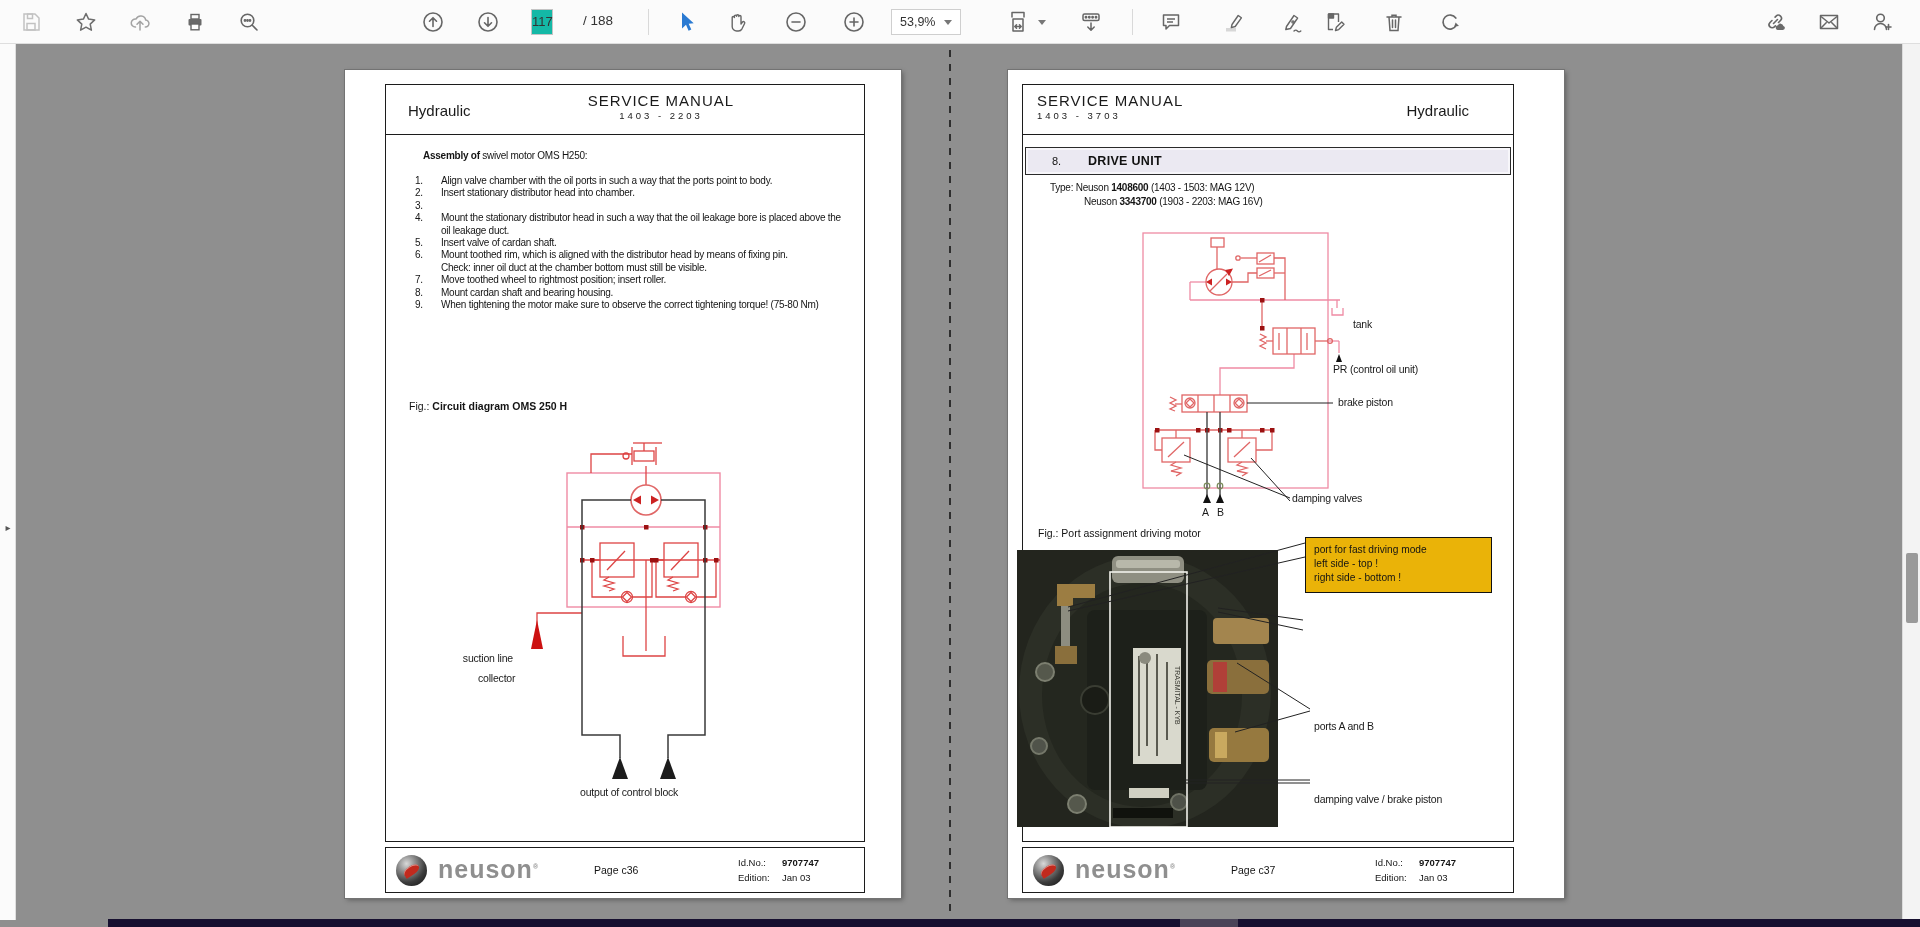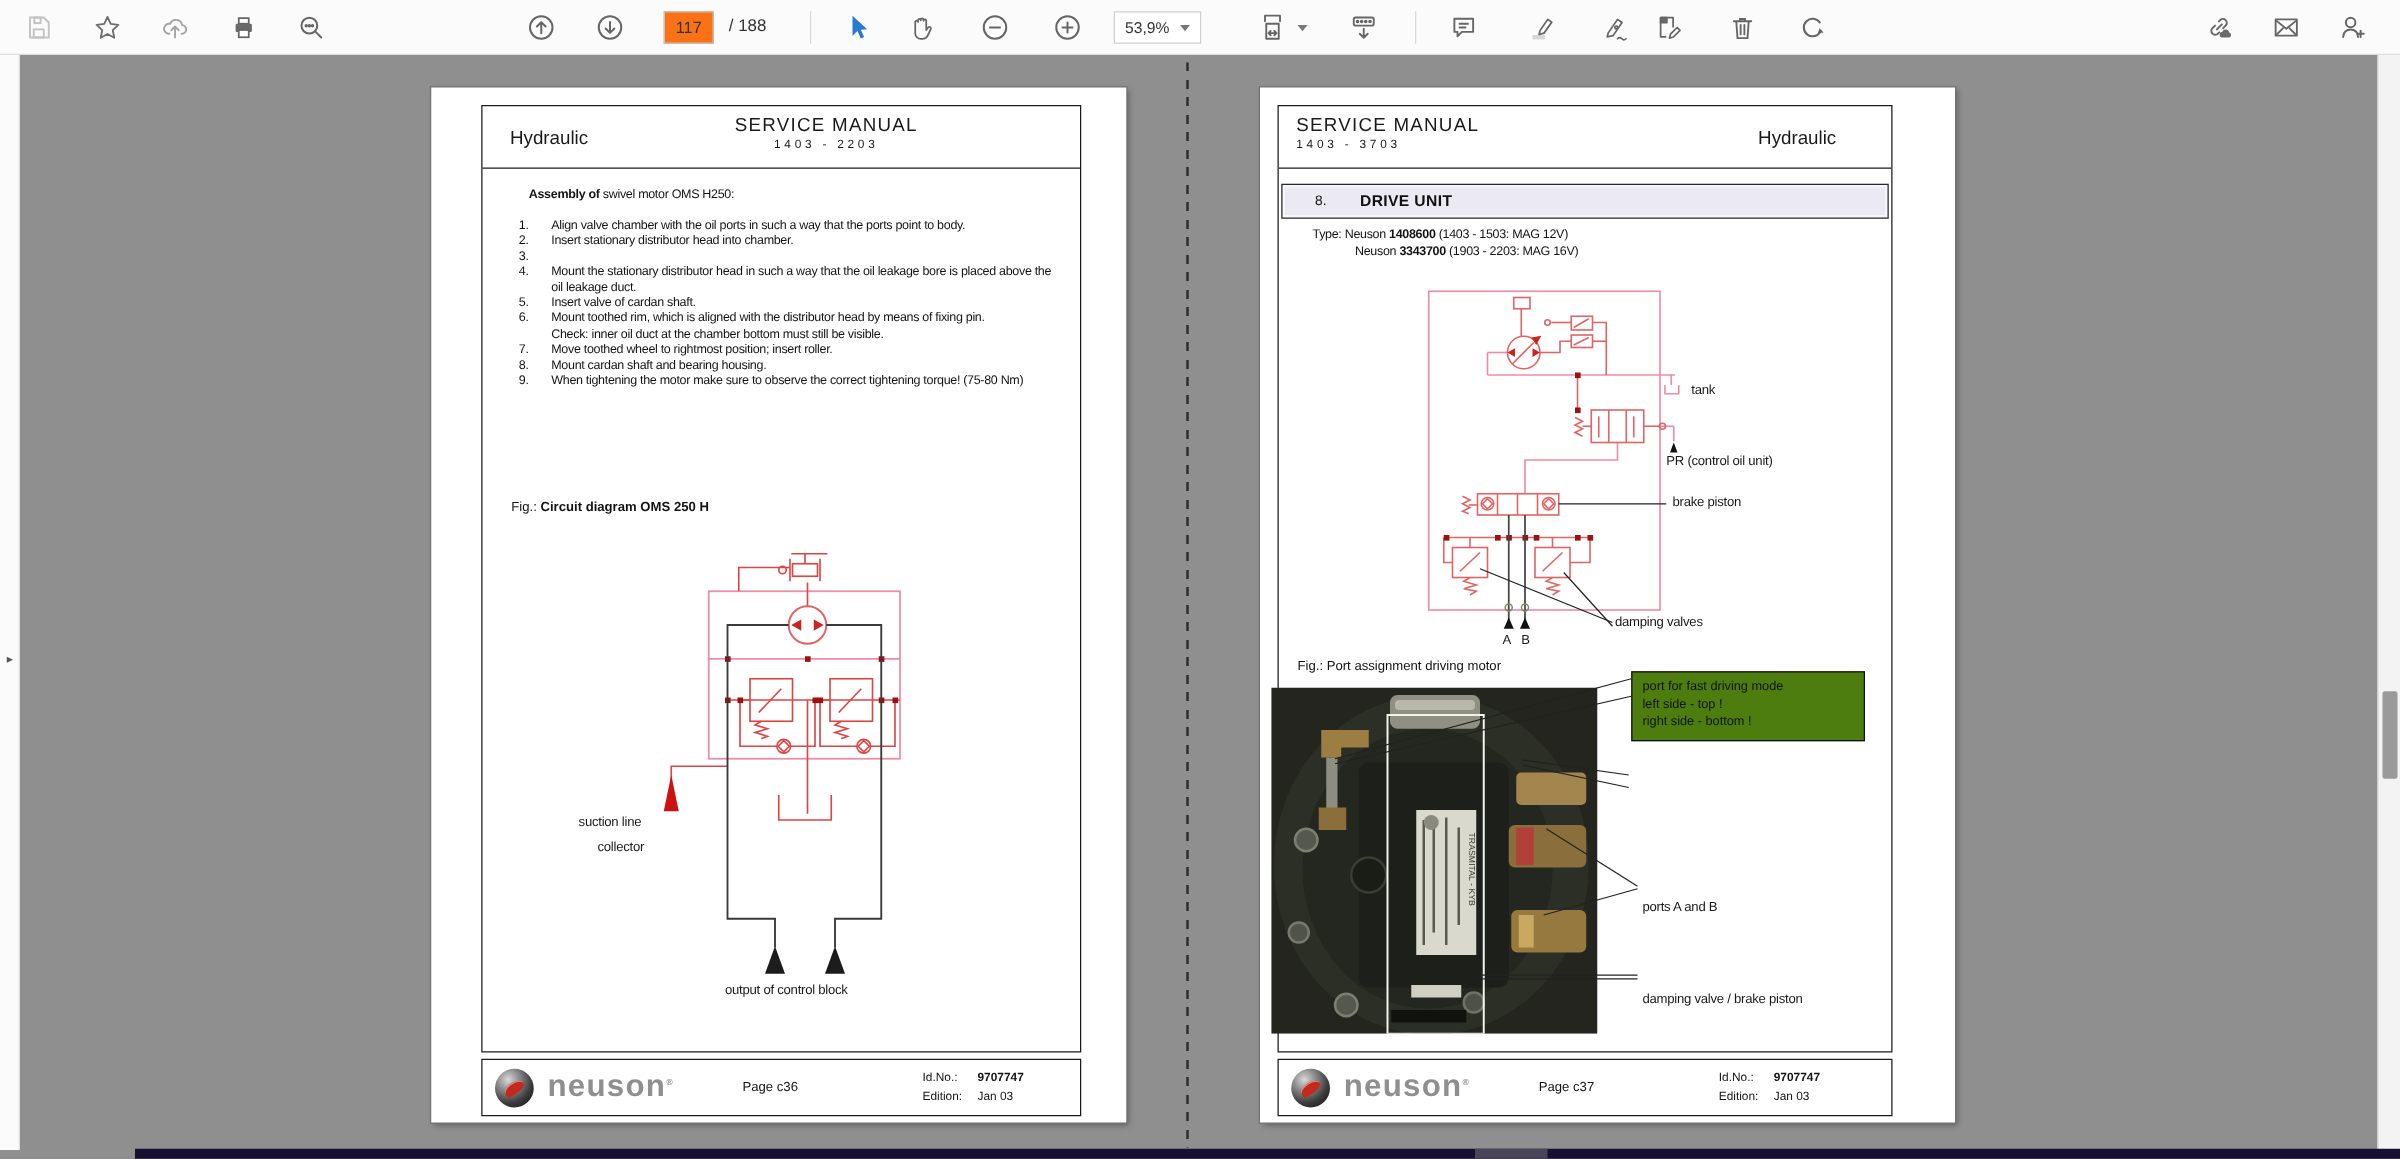--- a/index.html
+++ b/index.html
@@ -7,22 +7,22 @@
               font-family:"Liberation Sans", sans-serif; }
   #stage { position:absolute; inset:0; width:1920px; height:927px; }
 
   
   .toolbar { position:absolute; left:0; top:0; width:1920px; height:44px;
              background:#fbfbfb; border-bottom:1px solid #dedede; z-index:40; }
   .tb { position:absolute; top:6px; width:32px; height:32px; display:flex;
         align-items:center; justify-content:center; border-radius:3px; }
   .tb svg { display:block; }
   .tbdiv { position:absolute; top:9px; width:1px; height:26px; background:#d9d9d9; }
-  .pagebox { position:absolute; left:531px; top:9px; width:40px; height:26px;
-             border:1px solid #c4c4c4; background:#f97316; color:#333;
+  .pagebox { position:absolute; left:531px; top:9px; width:22px; height:26px;
+             border:1px solid #c4c4c4; background:#14b8a6; color:#333;
              font-size:13px; text-align:center; line-height:24px; }
   .pagetotal { position:absolute; left:583px; top:13px; font-size:13.5px; color:#333; }
   .zoombox { position:absolute; left:891px; top:9px; width:70px; height:26px;
              border:1px solid #cfcfcf; background:#fff; display:flex;
              align-items:center; justify-content:space-between; padding:0 8px; }
   .zoombox span { font-size:12.5px; color:#333; }
   .caret { width:0; height:0; border-left:4px solid transparent;
            border-right:4px solid transparent; border-top:5px solid #777; }
   .minicaret { position:absolute; top:20px; }
 
@@ -65,21 +65,21 @@
   .sline { white-space:nowrap; }
   .figcap { position:absolute; font-size:10.5px; color:#141414; }
   .dlabel { position:absolute; font-size:10.5px; color:#1a1a1a; letter-spacing:-0.2px; z-index:6; }
 
   .secbox { position:absolute; background:#ebe9f2; border:1.3px solid #2a2a2a;
             box-shadow:inset 0 0 0 2px #f7f6fa; display:flex; align-items:center; }
   .secnum { position:absolute; left:26px; font-size:11px; color:#141414; }
   .sectitle { position:absolute; left:62px; font-size:12.5px; font-weight:bold;
               letter-spacing:.3px; color:#111; }
 
-  .callout { position:absolute; border:1.2px solid #111; background:#4d7c0f;
+  .callout { position:absolute; border:1.2px solid #111; background:#eab308;
              font-size:10.2px; line-height:14px; color:#141414; padding:5px 8px; z-index:6; }
 
   
   .pfooter { position:absolute; height:46px; border:1.3px solid #1c1c1c; background:#fff; }
   .logo { position:absolute; left:10px; top:7px; width:31px; height:31px; border-radius:50%;
           background:radial-gradient(circle at 34% 28%, #d9d9d9 0%, #8a8a8a 30%, #3c3c3c 62%, #0e0e0e 100%); }
   .logo .swoosh { position:absolute; left:7px; top:11px; width:17px; height:9px; background:#c22a1e;
                   border-radius:60% 60% 60% 5%; transform:rotate(-32deg);
                   box-shadow:inset 0 1px 0 rgba(255,255,255,.45); }
   .brand { position:absolute; left:52px; top:7px; font-size:25px; font-weight:bold;
@@ -538,21 +538,21 @@
           <line x1="60" y1="541" x2="297" y2="487"></line>
         <line x1="210" y1="538" x2="295" y2="550"></line>
           <line x1="210" y1="542" x2="295" y2="560"></line>
         <line x1="229" y1="593" x2="302" y2="639"></line>
           <line x1="227" y1="662" x2="302" y2="641"></line>
         <line x1="177" y1="710" x2="302" y2="710"></line>
           <line x1="177" y1="713" x2="302" y2="713"></line>
       </g>
     </svg>
 
-    <div class="dlabel" style="left:345px; top:236px;">tank</div>
+    <div class="dlabel" style="left:345px; top:248px;">tank</div>
     <div class="dlabel" style="left:325px; top:293px;">PR (control oil unit)</div>
     <div class="dlabel" style="left:330px; top:326px;">brake piston</div>
     <div class="dlabel" style="left:284px; top:422px;">damping valves</div>
     <div class="dlabel" style="left:194px; top:436px;">A</div>
     <div class="dlabel" style="left:209px; top:436px;">B</div>
 
     <div class="figcap" style="left:30px; top:457px;">
       <span>Fig.:</span>
       <span>Port assignment driving motor</span>
     </div>

